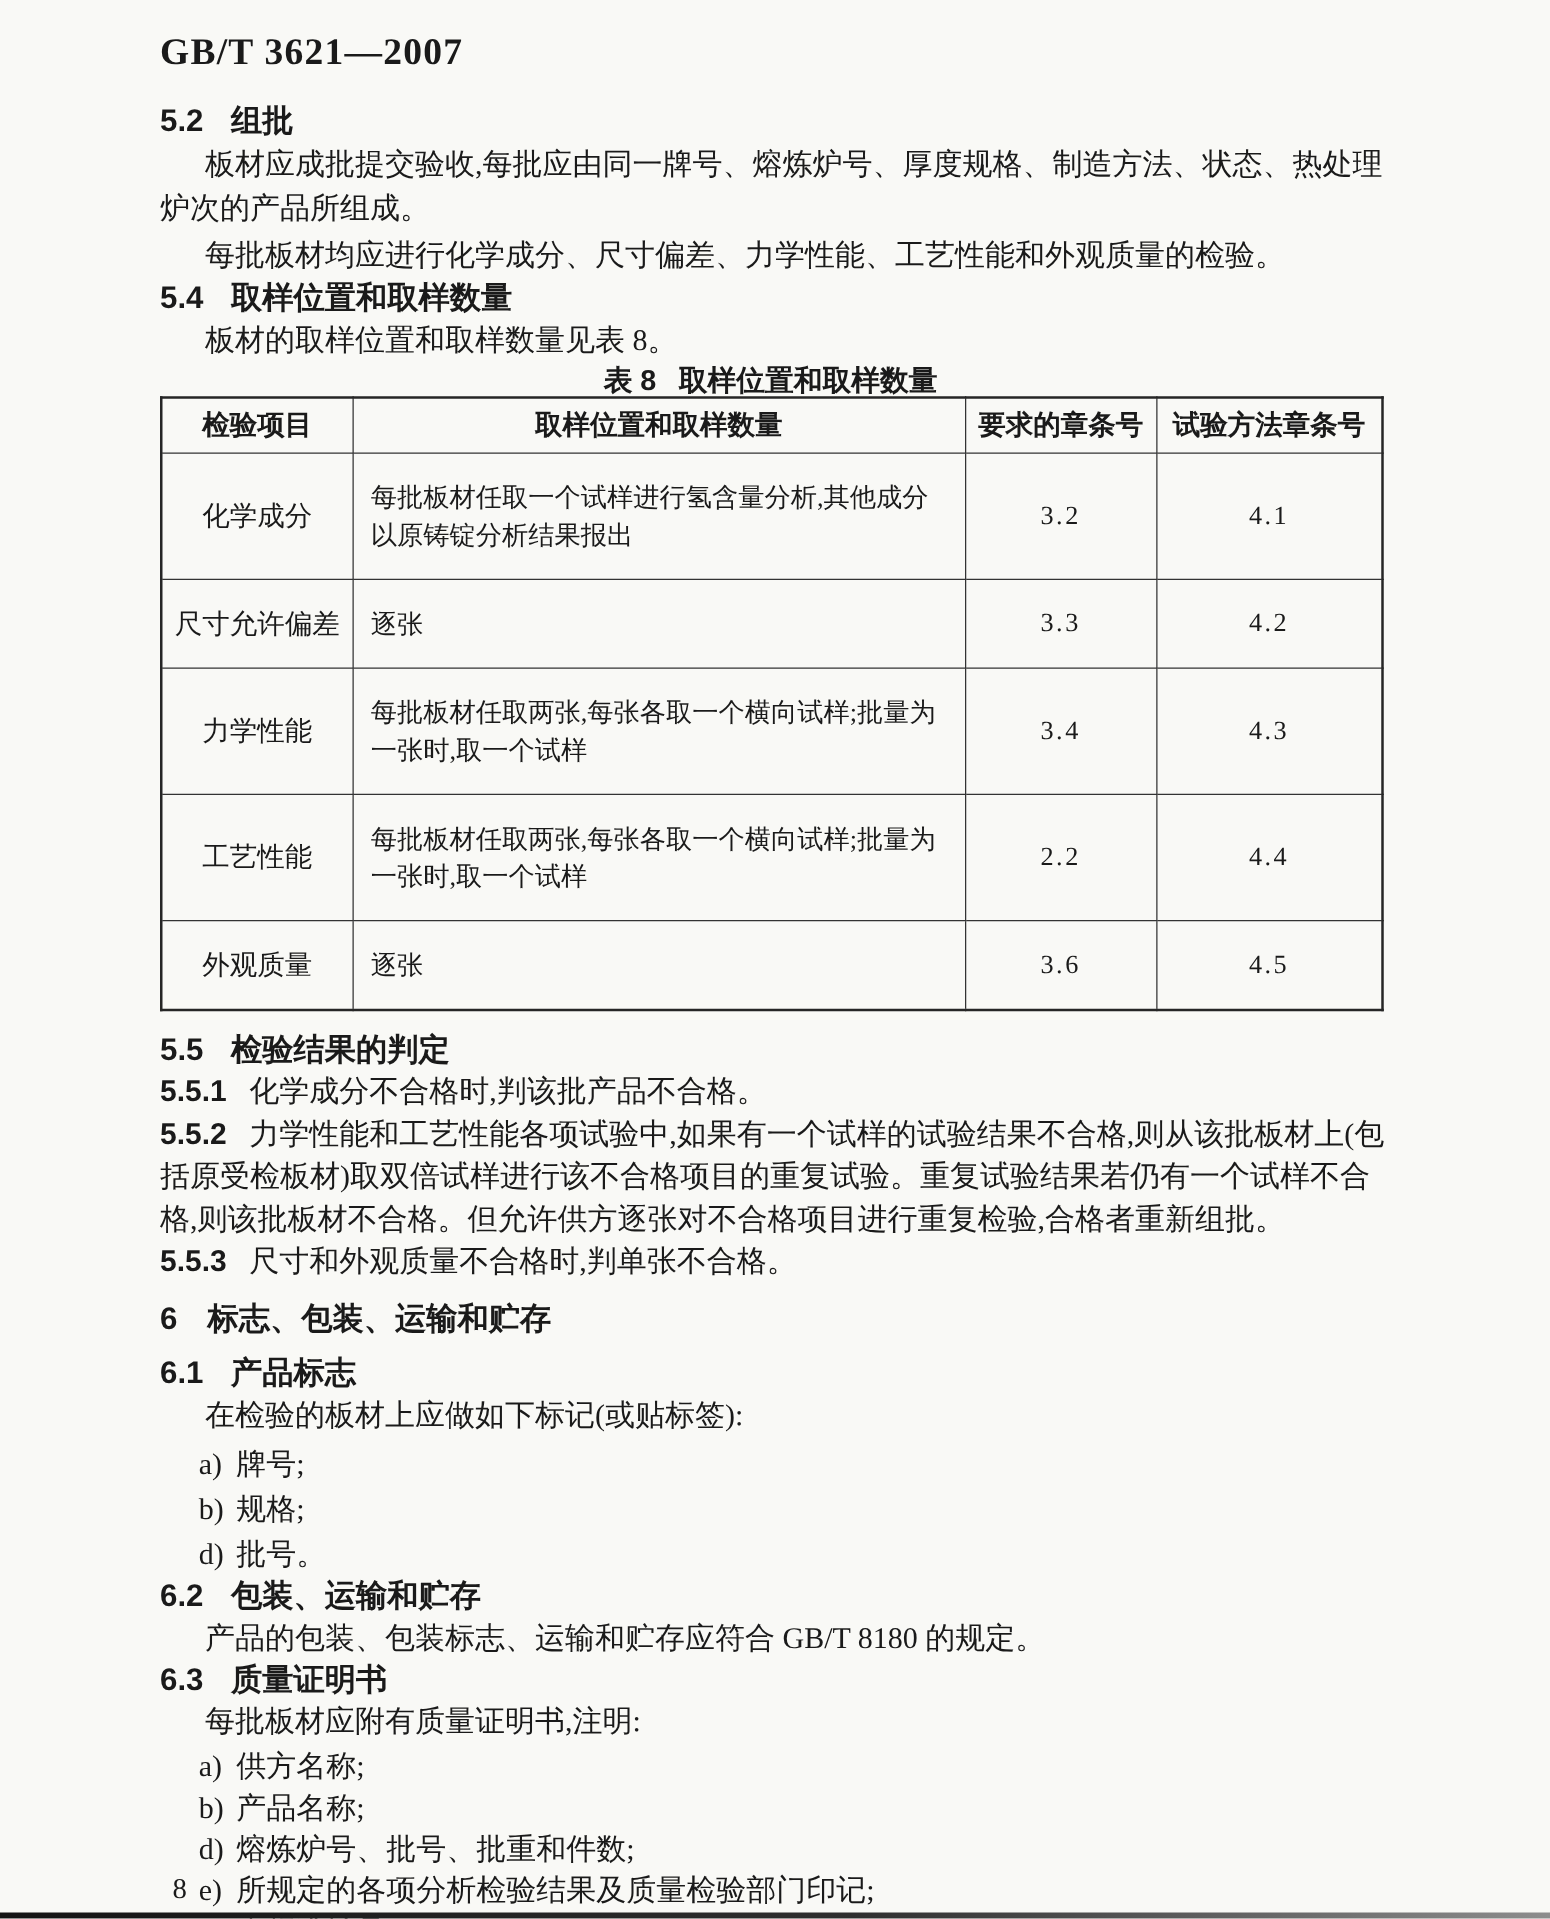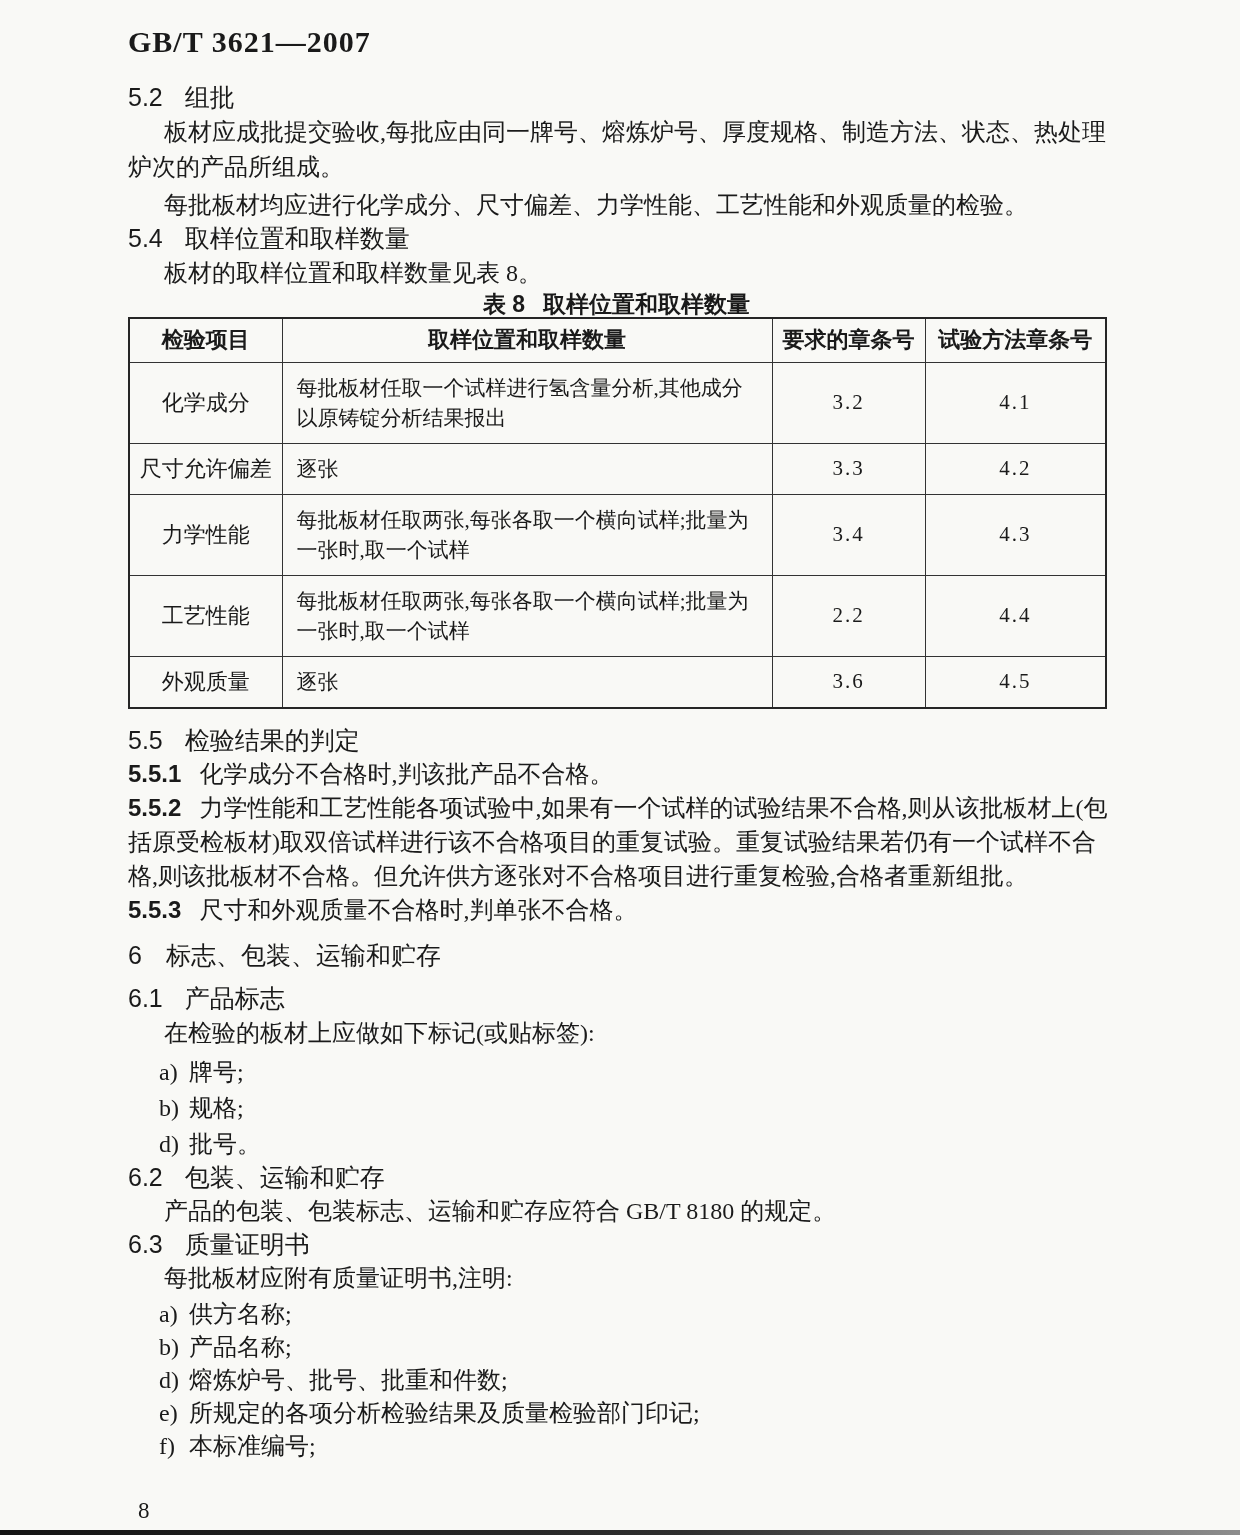--- a/index.html
+++ b/index.html
@@ -15,21 +15,21 @@
   }
   .content { position:absolute; left:128px; top:26px; width:982px; }
 
   .doc-code {
     font-family:"Liberation Serif","DejaVu Serif",serif;
     font-weight:bold; font-size:30px; line-height:32px; letter-spacing:1px;
   }
 
   h2.sec, h1.chap {
     font-family:"Liberation Sans","DejaVu Sans",sans-serif;
-    font-weight:normal; font-size:25px; line-height:30px;
+    font-weight:bold; font-size:25px; line-height:30px;
   }
   h1.chap { line-height:32px; }
   .sec-num { display:inline-block; margin-right:22px; }
   .chap-num { display:inline-block; margin-right:24px; }
 
   p.body { font-size:24px; line-height:35px; }
   p.indent { text-indent:36px; }
 
   p.clause { font-size:24px; line-height:34px; }
   .clause-num {
@@ -65,21 +65,21 @@
   table.tbl {
     width:977px; border-collapse:collapse; table-layout:fixed;
     border:2px solid #262626; margin-top:0;
   }
   table.tbl th, table.tbl td { border:1px solid #333; vertical-align:middle; }
   table.tbl th {
     font-family:"Liberation Sans","DejaVu Sans",sans-serif;
     font-weight:bold; font-size:22px; height:44px; text-align:center;
   }
   td.c-item { text-align:center; font-size:22px; }
-  td.c-samp { text-align:left; padding:10px 14px; font-size:21px; line-height:30px; }
+  td.c-samp { text-align:left; padding:20px 14px; font-size:21px; line-height:30px; }
   td.c-num  { text-align:center; font-size:21px; letter-spacing:2px; }
   tr.h72 { height:72px; } tr.h40 { height:40px; }
   tr.h76 { height:76px; } tr.h38 { height:38px; }
 
   .list { font-size:24px; }
   .list-61 .li { line-height:36px; }
   .list-63 .li { line-height:33px; }
   .li { padding-left:31px; }
   .li-label { display:inline-block; width:30px; }
 

